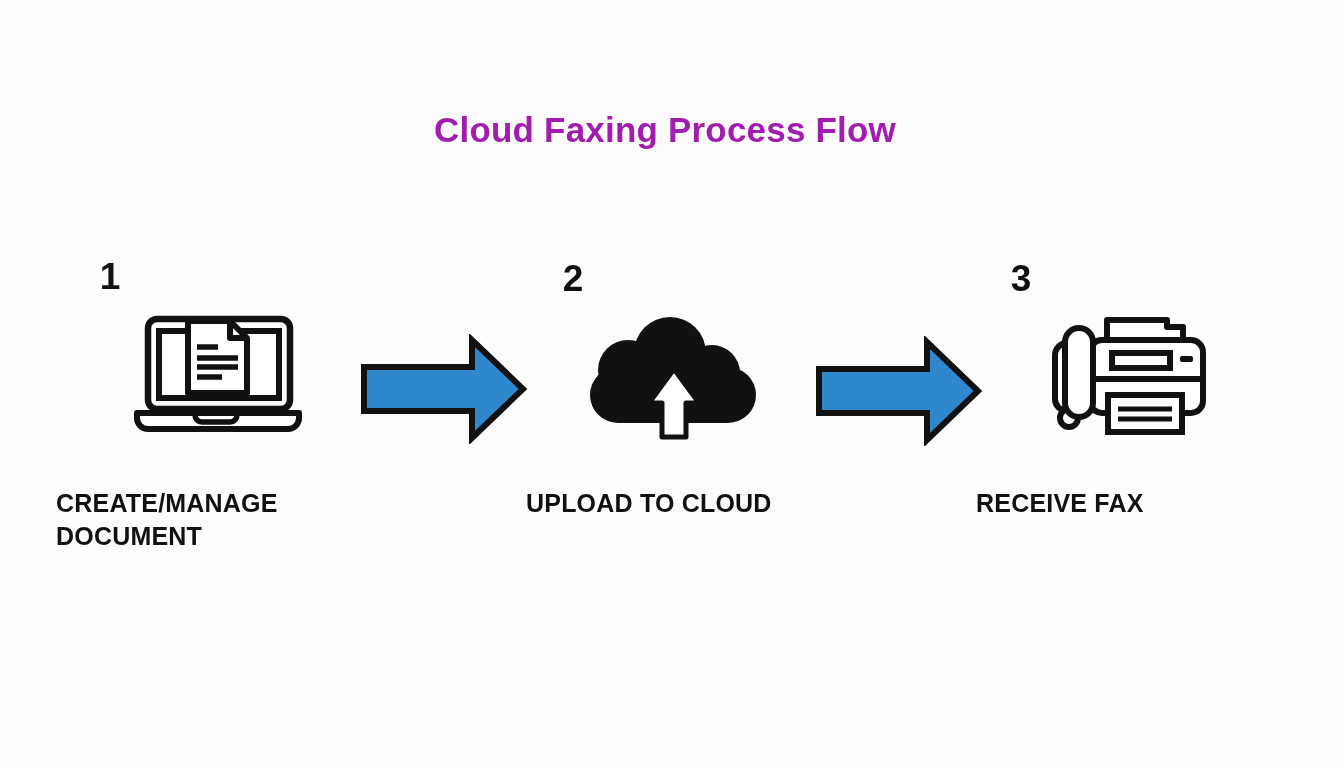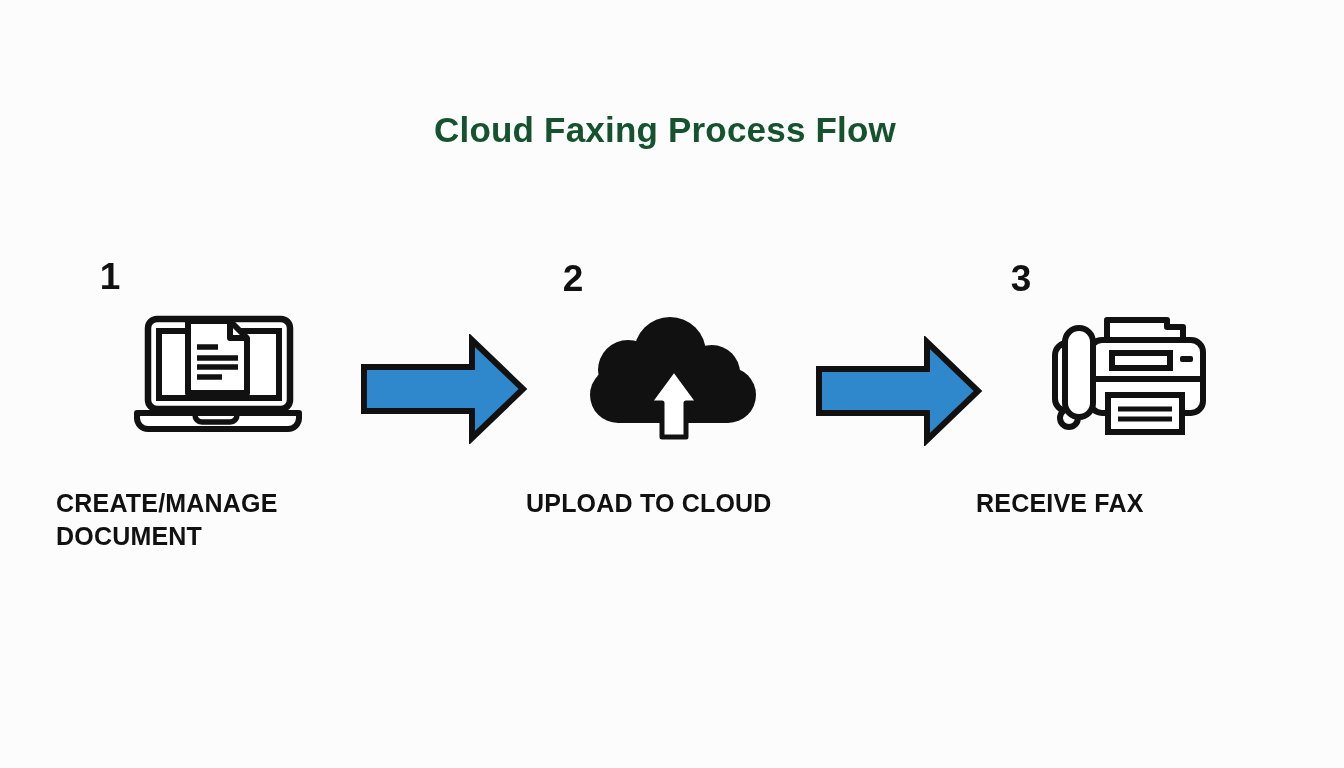--- a/index.html
+++ b/index.html
@@ -14,21 +14,21 @@
   }
   .title {
     position: absolute;
     top: 110px;
     left: 0;
     width: 1330px;
     text-align: center;
     font-size: 35px;
     font-weight: 700;
     letter-spacing: 0.2px;
-    color: #14532d;
+    color: #a21caf;
   }
   .step-number {
     position: absolute;
     width: 40px;
     text-align: center;
     font-size: 37px;
     font-weight: 700;
     color: #111111;
   }
   .num-1 { left: 90px;  top: 256px; }

